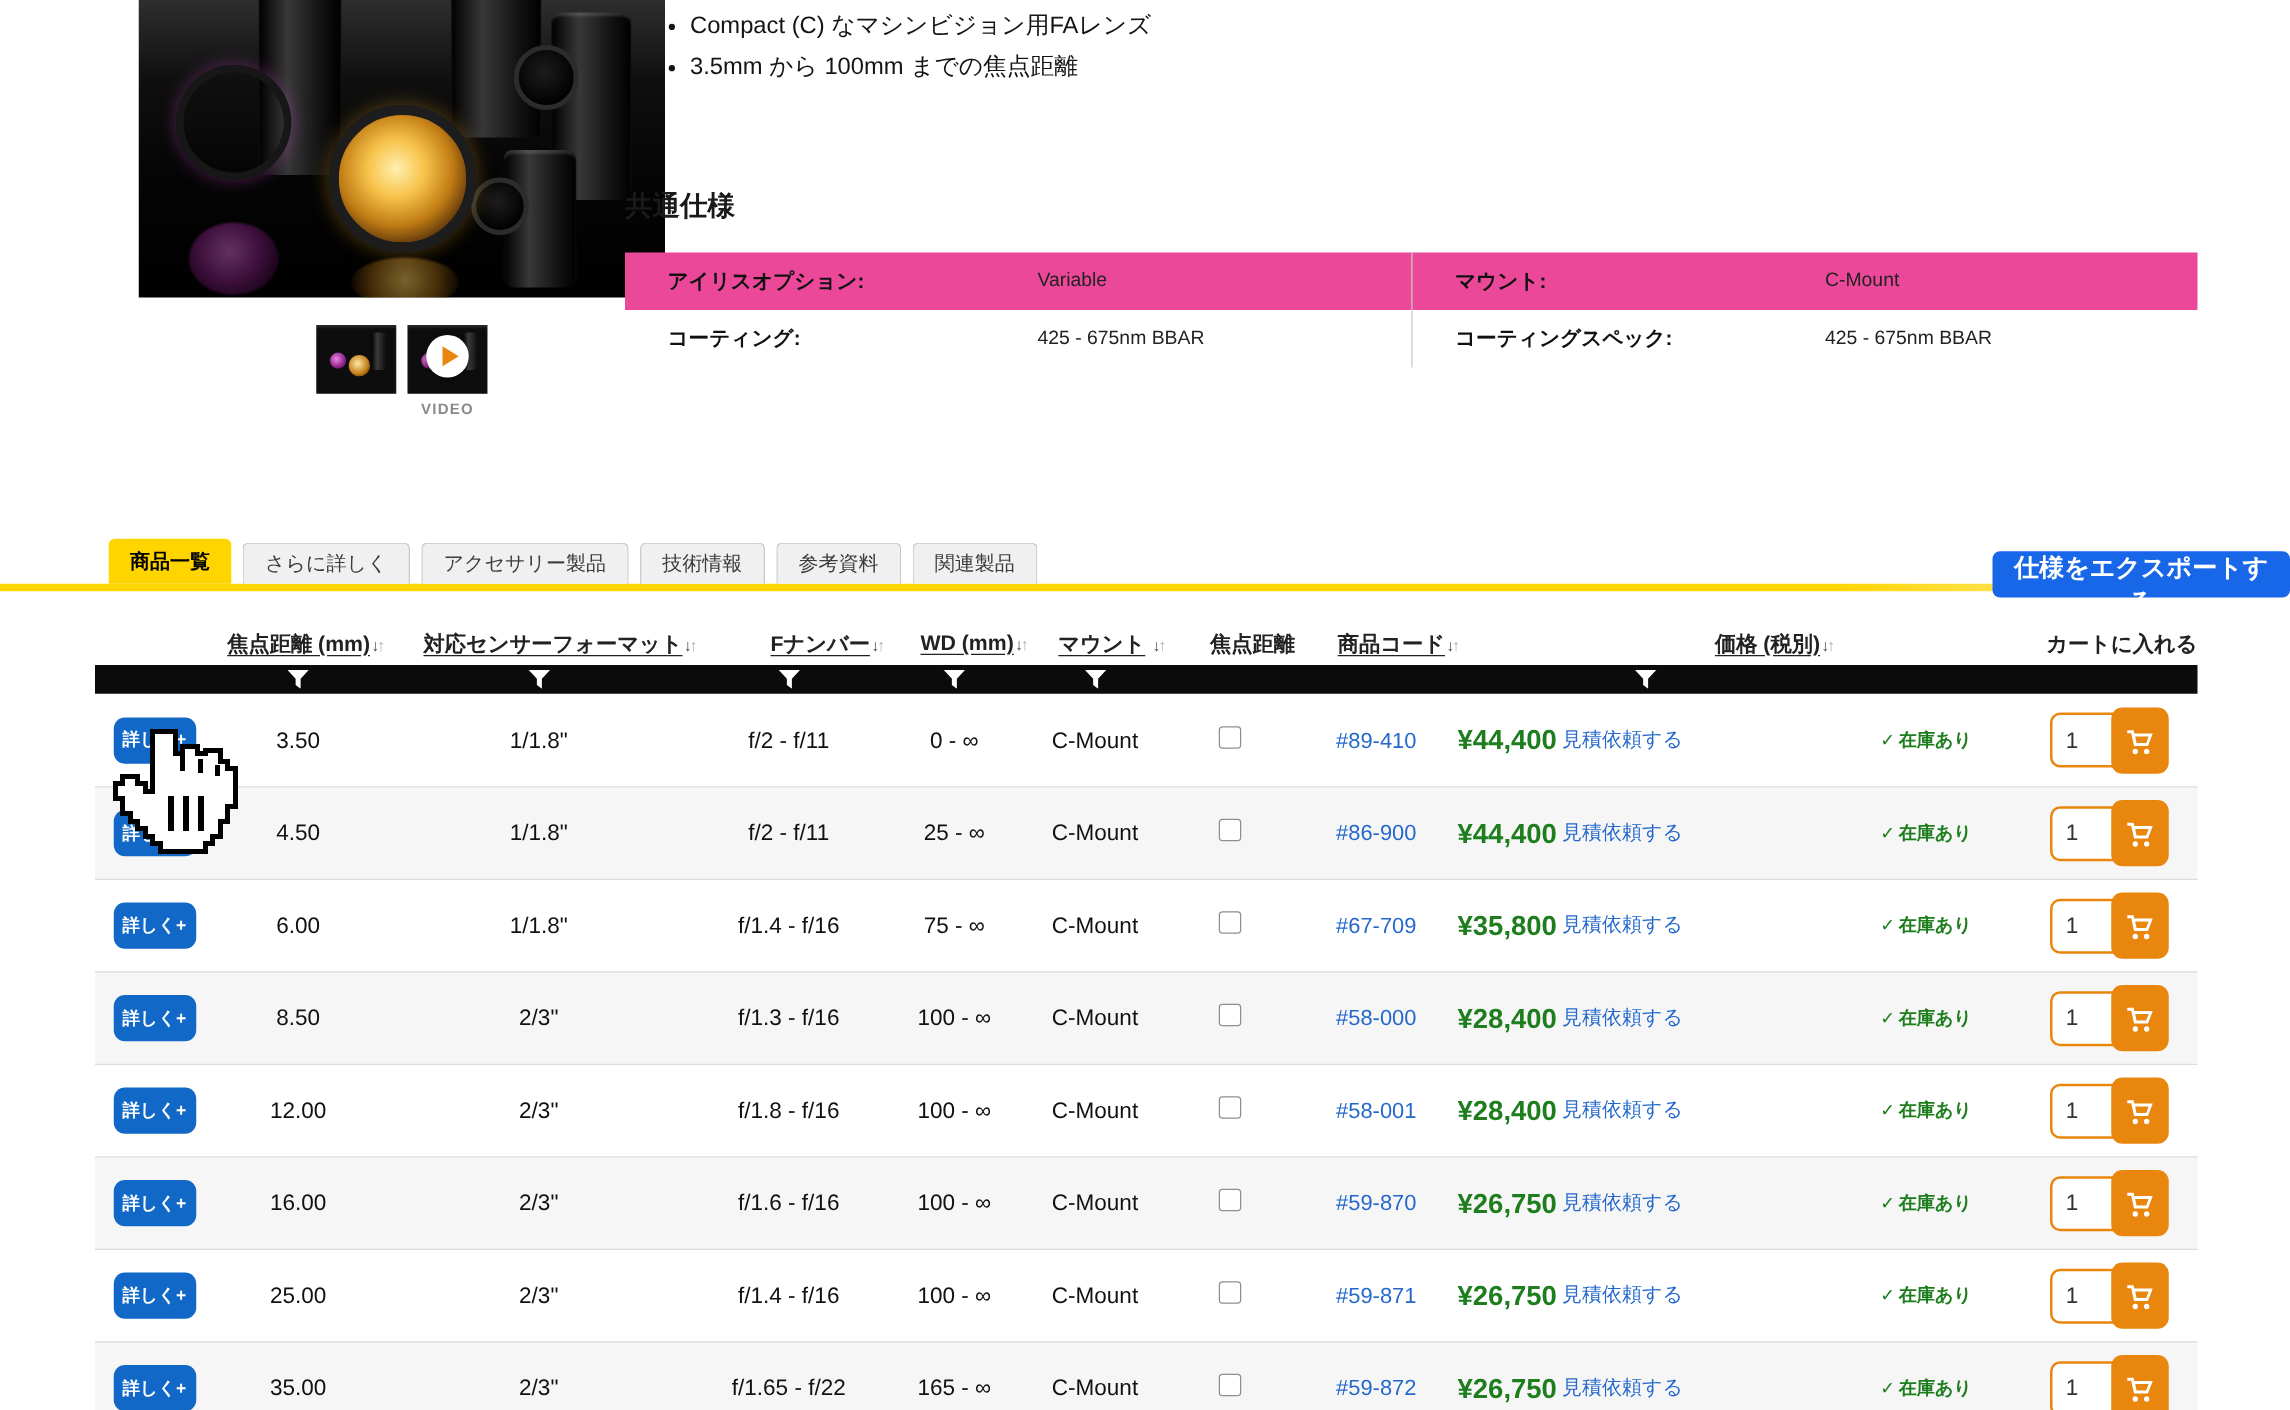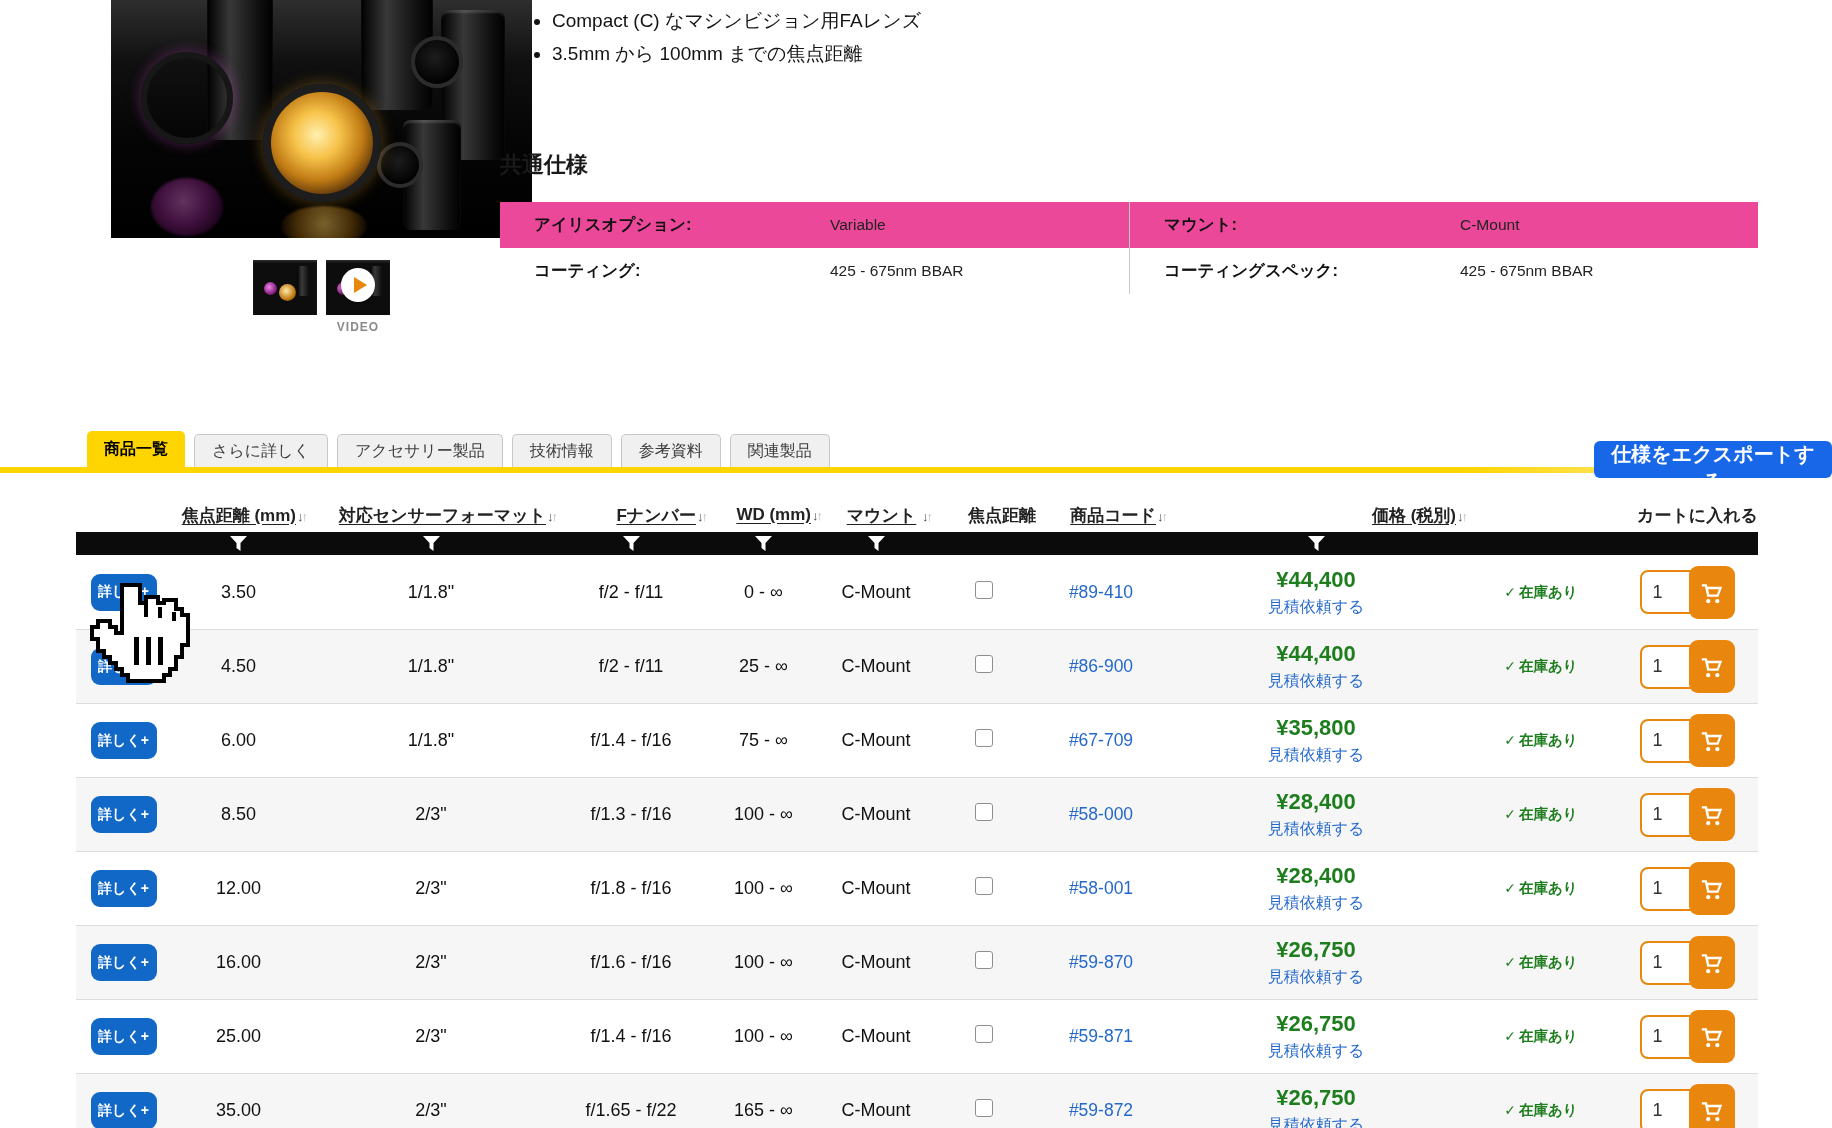--- a/index.html
+++ b/index.html
@@ -92,21 +92,21 @@
 
   .prow { height:74px; align-items:center; border-top:1px solid #dcdcdc; }
   .prow:first-child { border-top:none; }
   .prow:nth-child(even) { background:#f6f6f6; }
   .cell { text-align:center; font-size:18px; color:#111; }
   .details-btn { background:#1168c6; color:#fff; border:none; border-radius:9px; width:66px; height:37px;
     font-size:14px; font-weight:bold; font-family:inherit; cursor:pointer; }
   .cmp { appearance:none; -webkit-appearance:none; width:18px; height:18px; border:1.5px solid #8f8f8f;
     border-radius:3px; background:#fff; cursor:pointer; }
   .code-link { color:#2468cc; text-decoration:none; font-size:17.5px; }
-  .c-price { display:flex; flex-direction:column; align-items:center; gap:4px; }
+  .c-price { display:flex; align-items:center; gap:4px; }
   .price { color:#1e7e1e; font-size:22px; font-weight:bold; }
   .quote-link { color:#2468cc; text-decoration:none; font-size:16px; }
   .c-stock { font-size:14.5px; font-weight:bold; color:#1e7e1e; white-space:nowrap; }
   .chk { margin-right:3px; font-size:14px; }
   .c-cart { display:flex; justify-content:center; align-items:center; }
   .qty { width:58px; height:44px; border:2px solid #e8860d; border-radius:8px; font-size:18px;
     padding-left:11px; color:#333; font-family:inherit; background:#fff; }
   .cart-btn { width:46px; height:53px; margin-left:-9px; background:#e8860d; border:none; border-radius:9px;
     display:flex; align-items:center; justify-content:center; cursor:pointer; }
 

